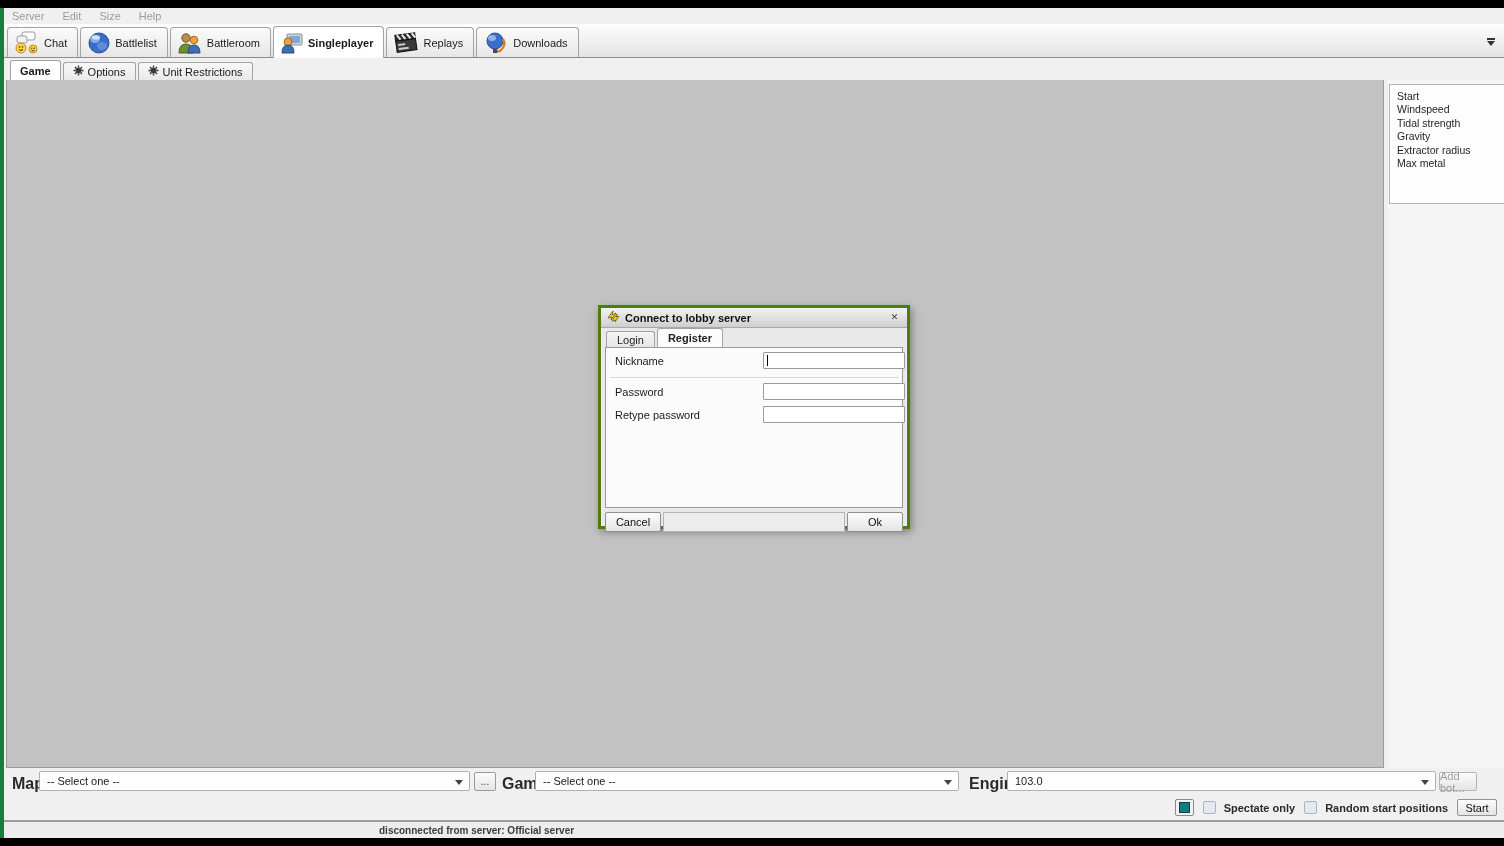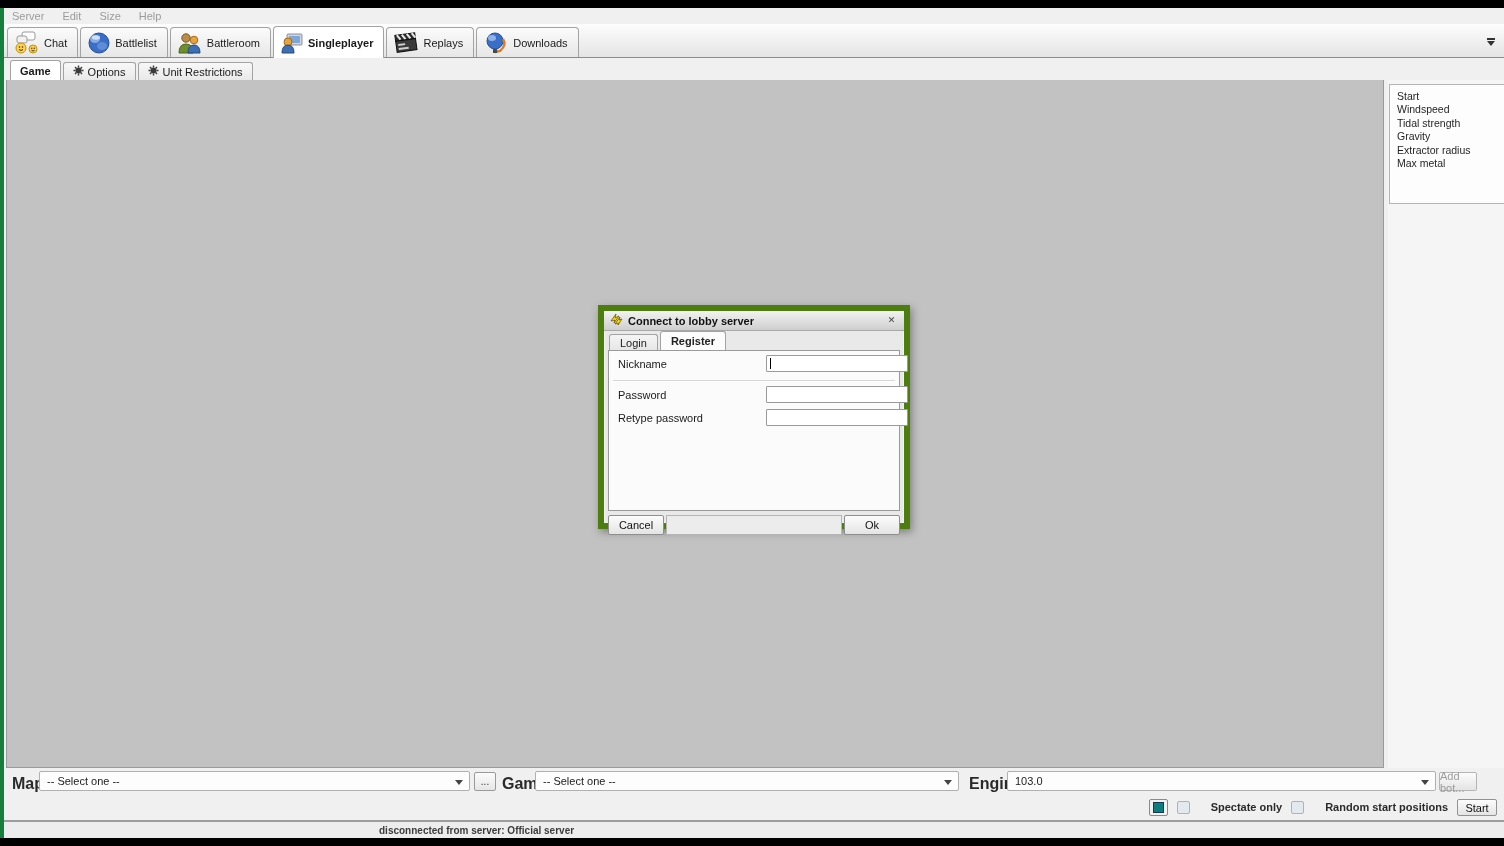--- a/index.html
+++ b/index.html
@@ -25,21 +25,21 @@
   .sub-tab.active { background:#fff; height:20px; font-weight:bold; }
 
   
   .content { position:relative; height:688px; background:#f0f0f0; }
   .map-area { position:absolute; left:2px; top:0; width:1378px; height:688px; background:#c2c2c2; border:1px solid #9a9a9a; border-top:none; }
   .right-col { position:absolute; left:1384px; top:0; width:120px; height:688px; background:#f5f5f5; }
   .options-panel { position:absolute; left:1px; top:4px; width:117px; height:120px; background:#fdfdfd; border:1px solid #b4b4b4; padding:5px 0 0 7px; }
   .options-panel .opt-label { font-size:10.5px; color:#1f1f1f; line-height:13.4px; white-space:nowrap; }
 
   
-  .dialog { position:absolute; left:598px; top:305px; width:312px; height:224px; background:#e9e9e9; border:6px solid #4d7c0f; box-shadow:2px 3px 8px rgba(0,0,0,.35), 0 0 0 1px rgba(255,255,255,.4) inset; z-index:10; }
+  .dialog { position:absolute; left:598px; top:305px; width:312px; height:224px; background:#e9e9e9; border:3px solid #4d7c0f; box-shadow:2px 3px 8px rgba(0,0,0,.35), 0 0 0 1px rgba(255,255,255,.4) inset; z-index:10; }
   .dialog-titlebar { height:20px; background:linear-gradient(#f2f2f2,#cfcfcf); border-bottom:1px solid #a8a8a8; display:flex; align-items:center; padding:0 6px; gap:5px; }
   .dialog-title { font-size:11px; font-weight:bold; color:#111; flex:1; }
   .dialog-close { width:13px; height:12px; font-size:9px; line-height:11px; text-align:center; color:#444; cursor:pointer; }
   .dialog-tabs { height:19px; display:flex; align-items:flex-end; padding-left:5px; }
   .dlg-tab { height:16px; padding:0 10px; font-size:11px; display:flex; align-items:center; background:linear-gradient(#f5f5f5,#e6e6e6); border:1px solid #a3a3a3; border-bottom:none; border-radius:3px 3px 0 0; margin-right:2px; color:#222; cursor:pointer; }
   .dlg-tab.active { background:#fcfcfc; height:19px; font-weight:bold; }
   .dialog-body { margin:0 4px; height:161px; background:#fbfbfb; border:1px solid #9a9a9a; position:relative; }
   .field-label { position:absolute; left:9px; font-size:11px; color:#1a1a1a; }
   .text-input { position:absolute; left:157px; width:142px; height:17px; background:#fff; border:1px solid #9a9a9a; border-radius:1px; display:flex; align-items:center; padding-left:3px; cursor:text; }
   .caret { width:1px; height:11px; background:#000; }
@@ -52,21 +52,21 @@
   .controls1 { height:27px; position:relative; background:#f0f0f0; }
   .ctl-label { position:absolute; top:7px; font-size:16px; font-weight:bold; color:#2a2a2a; }
   .select { position:absolute; top:3px; height:20px; background:#fdfdfd; border:1px solid #b0b0b0; border-radius:2px; display:flex; align-items:center; padding:0 18px 0 7px; font-size:11px; color:#222; cursor:pointer; }
   .select::after { content:""; position:absolute; right:6px; top:8px; border:4px solid transparent; border-top:5px solid #444; }
   .mini-btn { position:absolute; top:4px; width:22px; height:19px; background:linear-gradient(#fcfcfc,#e6e6e6); border:1px solid #9a9a9a; border-radius:2px; font-size:10px; color:#333; display:flex; align-items:center; justify-content:center; cursor:pointer; }
   .btn { background:linear-gradient(#fcfcfc,#e4e4e4); border:1px solid #929292; border-radius:2px; font-size:11px; color:#111; display:flex; align-items:center; justify-content:center; cursor:pointer; }
   .btn.disabled { color:#9c9c9c; border-color:#b5b5b5; }
   .controls2 { height:25px; display:flex; align-items:center; justify-content:flex-end; gap:9px; padding-right:7px; background:#f0f0f0; }
   .color-btn { width:19px; height:17px; background:#f2f2f2; border:1px solid #8a8a8a; border-radius:2px; display:flex; align-items:center; justify-content:center; cursor:pointer; }
   .color-swatch { width:11px; height:11px; background:#0e7d7d; border:1px solid #173a52; }
-  .check-row { display:flex; align-items:flex-start; gap:21px; cursor:pointer; }
+  .check-row { display:flex; align-items:center; gap:8px; cursor:pointer; }
   .checkbox { width:13px; height:13px; background:#e3e9ef; border:1px solid #a9b4c0; border-radius:2px; }
   .check-label { font-size:11px; font-weight:bold; color:#2a2a2a; }
   .start-btn { width:40px; height:17px; }
 
   
   .statusbar { height:18px; border-top:2px solid #9c9c9c; background:#ededed; display:flex; align-items:center; padding-left:375px; }
   .status-text { font-size:10px; font-weight:bold; color:#3c3c3c; }
 </style>
 </head>
 <body>

